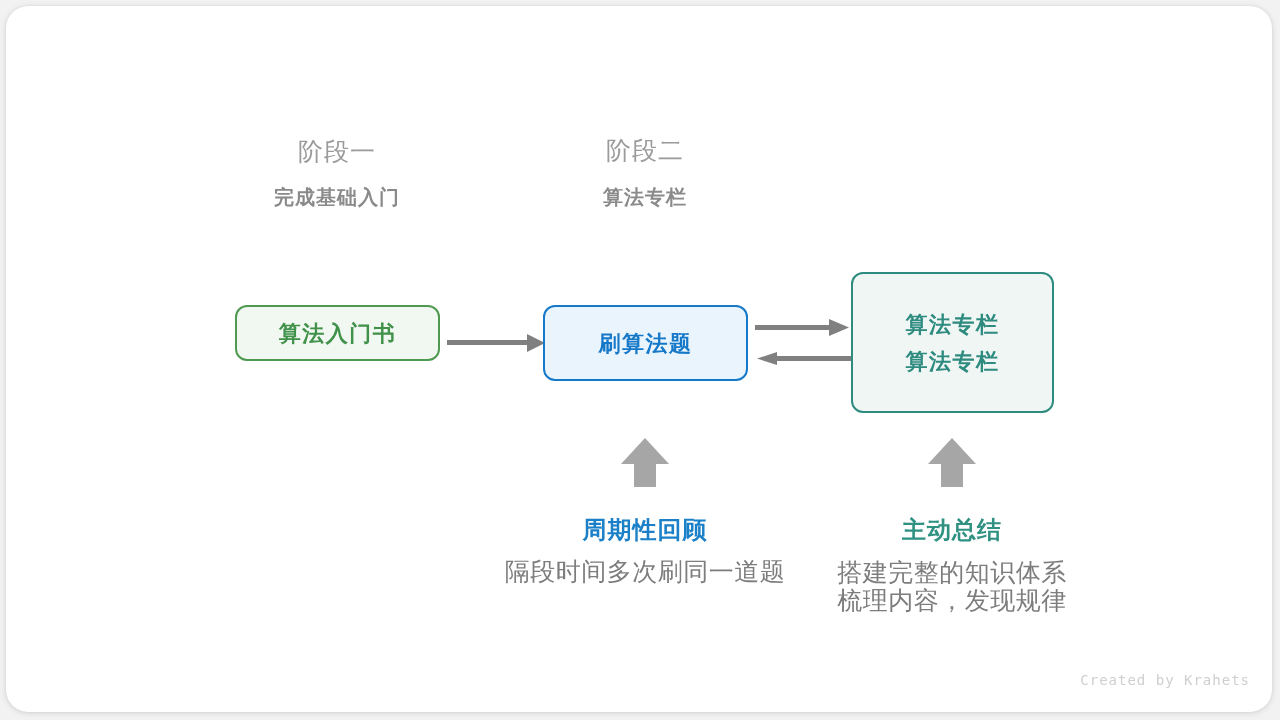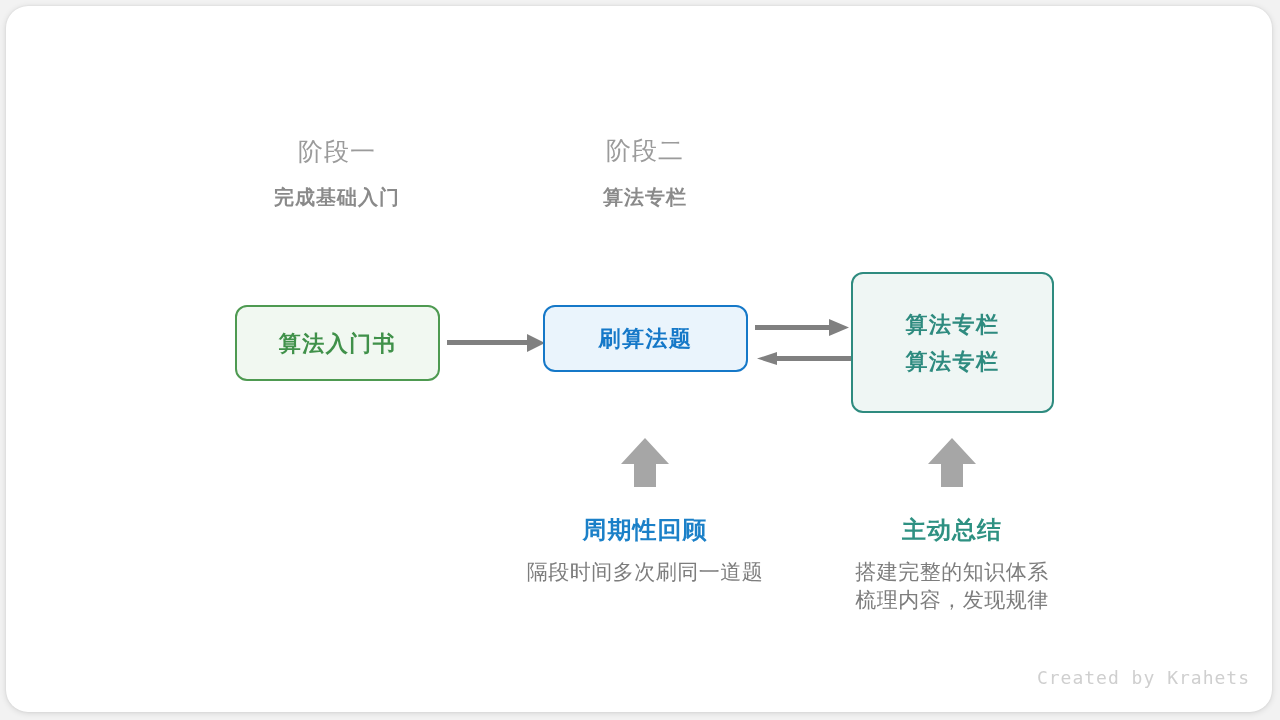--- a/index.html
+++ b/index.html
@@ -63,27 +63,27 @@
     flex-direction: column;
     align-items: center;
     justify-content: center;
     font-weight: bold;
     font-size: 22px;
     letter-spacing: 1.5px;
   }
   .node .line { line-height: 37px; }
 
   #node-book {
-    left: 229px; top: 299px; width: 205px; height: 76px;
+    left: 229px; top: 299px; width: 205px; height: 56px;
     background: #f1f8f1;
     border-color: #4e9a51;
     color: #40914a;
   }
   #node-practice {
-    left: 537px; top: 299px; width: 205px; height: 67px;
+    left: 537px; top: 299px; width: 205px; height: 76px;
     background: #eaf4fc;
     border-color: #1578c8;
     color: #1578c8;
   }
   #node-resources {
     left: 845px; top: 266px; width: 203px; height: 141px;
     background: #eff6f4;
     border-color: #2e8b7f;
     color: #2e8b7f;
   }
@@ -106,33 +106,33 @@
   .annot-title {
     font-size: 24px;
     font-weight: bold;
     line-height: 32px;
     letter-spacing: 1px;
   }
   .annot-title.blue { color: #1b80c8; }
   .annot-title.teal { color: #2e9182; }
   .annot-desc {
     margin-top: 12px;
-    font-size: 21px;
+    font-size: 25px;
     color: #7d7d7d;
     line-height: 28px;
     letter-spacing: 0.5px;
   }
 
   
   #credit {
     position: absolute;
     right: 22px;
     bottom: 24px;
     font-family: "DejaVu Sans Mono", "Liberation Mono", monospace;
-    font-size: 18px;
+    font-size: 14px;
     color: #cfcfcf;
     letter-spacing: 1px;
     margin-left: 24px;
   }
 </style>
 </head>
 <body>
 
 <div id="canvas">
   <div id="card">

